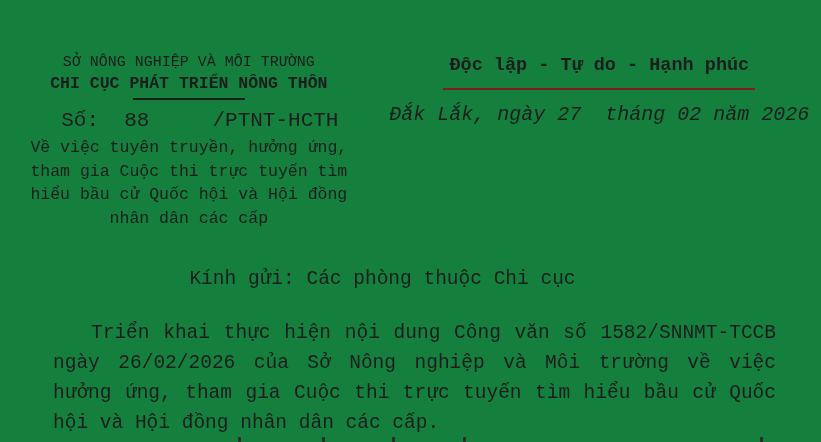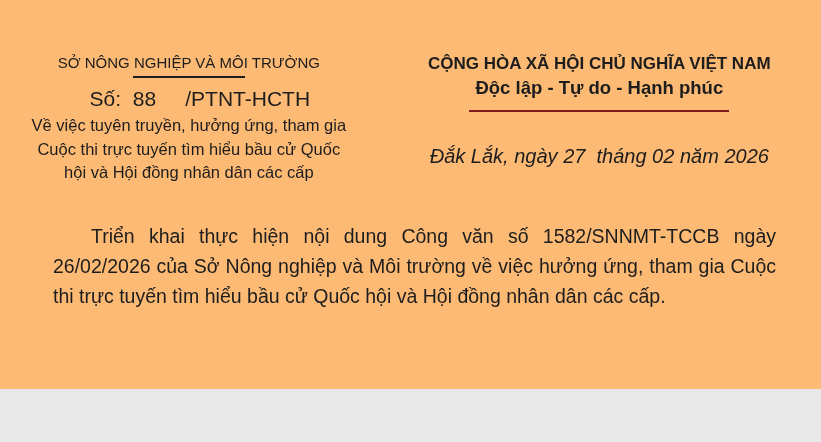--- a/index.html
+++ b/index.html
@@ -1,23 +1,23 @@
 <!DOCTYPE html>
 <html><head>
 <meta charset="utf-8">
 <style>
   html, body { margin: 0; padding: 0; background: #e8e8e8; }
   .page {
     position: relative;
     width: 821px;
-    height: 389px;
-    background: #fdba74;
+    height: 442px;
+    background: #15803d;
     overflow: hidden;
     color: #1d1d1d;
-    font-family: Liberation Sans, sans-serif;
+    font-family: Liberation Mono, monospace;
   }
   .header { display: flex; padding-top: 53px; }
   .col-left { width: 46%; text-align: center; }
   .col-right { width: 54%; text-align: center; }
 
   .org-parent { font-size: 15px; line-height: 20px; white-space: nowrap; }
   .org-name   { font-size: 16.5px; font-weight: bold; line-height: 22px; white-space: nowrap; }
   .rule-short { width: 112px; height: 2px; background: #1d1d1d; margin: 3px auto 0 auto; }
   .doc-number { font-size: 21px; line-height: 26px; margin-top: 8px; white-space: pre; margin-left: 22px; }
   .subject    { font-size: 16.5px; line-height: 23.5px; width: 324px; margin: 2px auto 8px auto; }
@@ -25,21 +25,21 @@
   .country { font-size: 17px; font-weight: bold; line-height: 22px; white-space: nowrap; }
   .motto-wrap { margin-top: 1px; }
   .motto {
     display: inline-block;
     font-size: 18.5px;
     font-weight: bold;
     line-height: 24px;
     border-bottom: 2px solid #7f1d1d;
     padding: 0 6px 10px 6px;
   }
-  .place-date { font-size: 20px; font-style: italic; margin-top: 33px; white-space: pre; }
+  .place-date { font-size: 20px; font-style: italic; margin-top: 13px; white-space: pre; }
 
   .salutation {
     font-size: 19.5px;
     text-align: center;
     margin-top: 30px;
     padding-right: 56px;
   }
 
   .body-text {
     margin-top: 28px;
@@ -62,35 +62,36 @@
 </style>
 </head>
 <body>
 
 <div class="page">
 
   <div class="header">
 
     <div class="col-left">
       <div class="org-parent">SỞ NÔNG NGHIỆP VÀ MÔI TRƯỜNG</div>
+      <div class="org-name">CHI CỤC PHÁT TRIỂN NÔNG THÔN</div>
       <div class="rule-short"></div>
       <div class="doc-number">Số:  88     /PTNT-HCTH</div>
       <div class="subject">Về việc tuyên truyền, hưởng ứng, tham gia Cuộc thi trực tuyến tìm hiểu bầu cử Quốc hội và Hội đồng nhân dân các cấp</div>
     </div>
 
     <div class="col-right">
-      <div class="country">CỘNG HÒA XÃ HỘI CHỦ NGHĨA VIỆT NAM</div>
       <div class="motto-wrap">
         <span class="motto">Độc lập - Tự do - Hạnh phúc</span>
       </div>
       <div class="place-date">Đắk Lắk, ngày 27  tháng 02 năm 2026</div>
     </div>
 
   </div>
 
+  <div class="salutation">Kính gửi: Các phòng thuộc Chi cục</div>
 
   <div class="body-text">
     <p>Triển khai thực hiện nội dung Công văn số 1582/SNNMT-TCCB ngày 26/02/2026 của Sở Nông nghiệp và Môi trường về việc hưởng ứng, tham gia Cuộc thi trực tuyến tìm hiểu bầu cử Quốc hội và Hội đồng nhân dân các cấp.</p>
   </div>
 
   <div class="cutoff">
     <span class="mark" style="left:238px"></span>
     <span class="mark" style="left:322px"></span>
     <span class="mark" style="left:392px"></span>
     <span class="mark" style="left:463px"></span>

